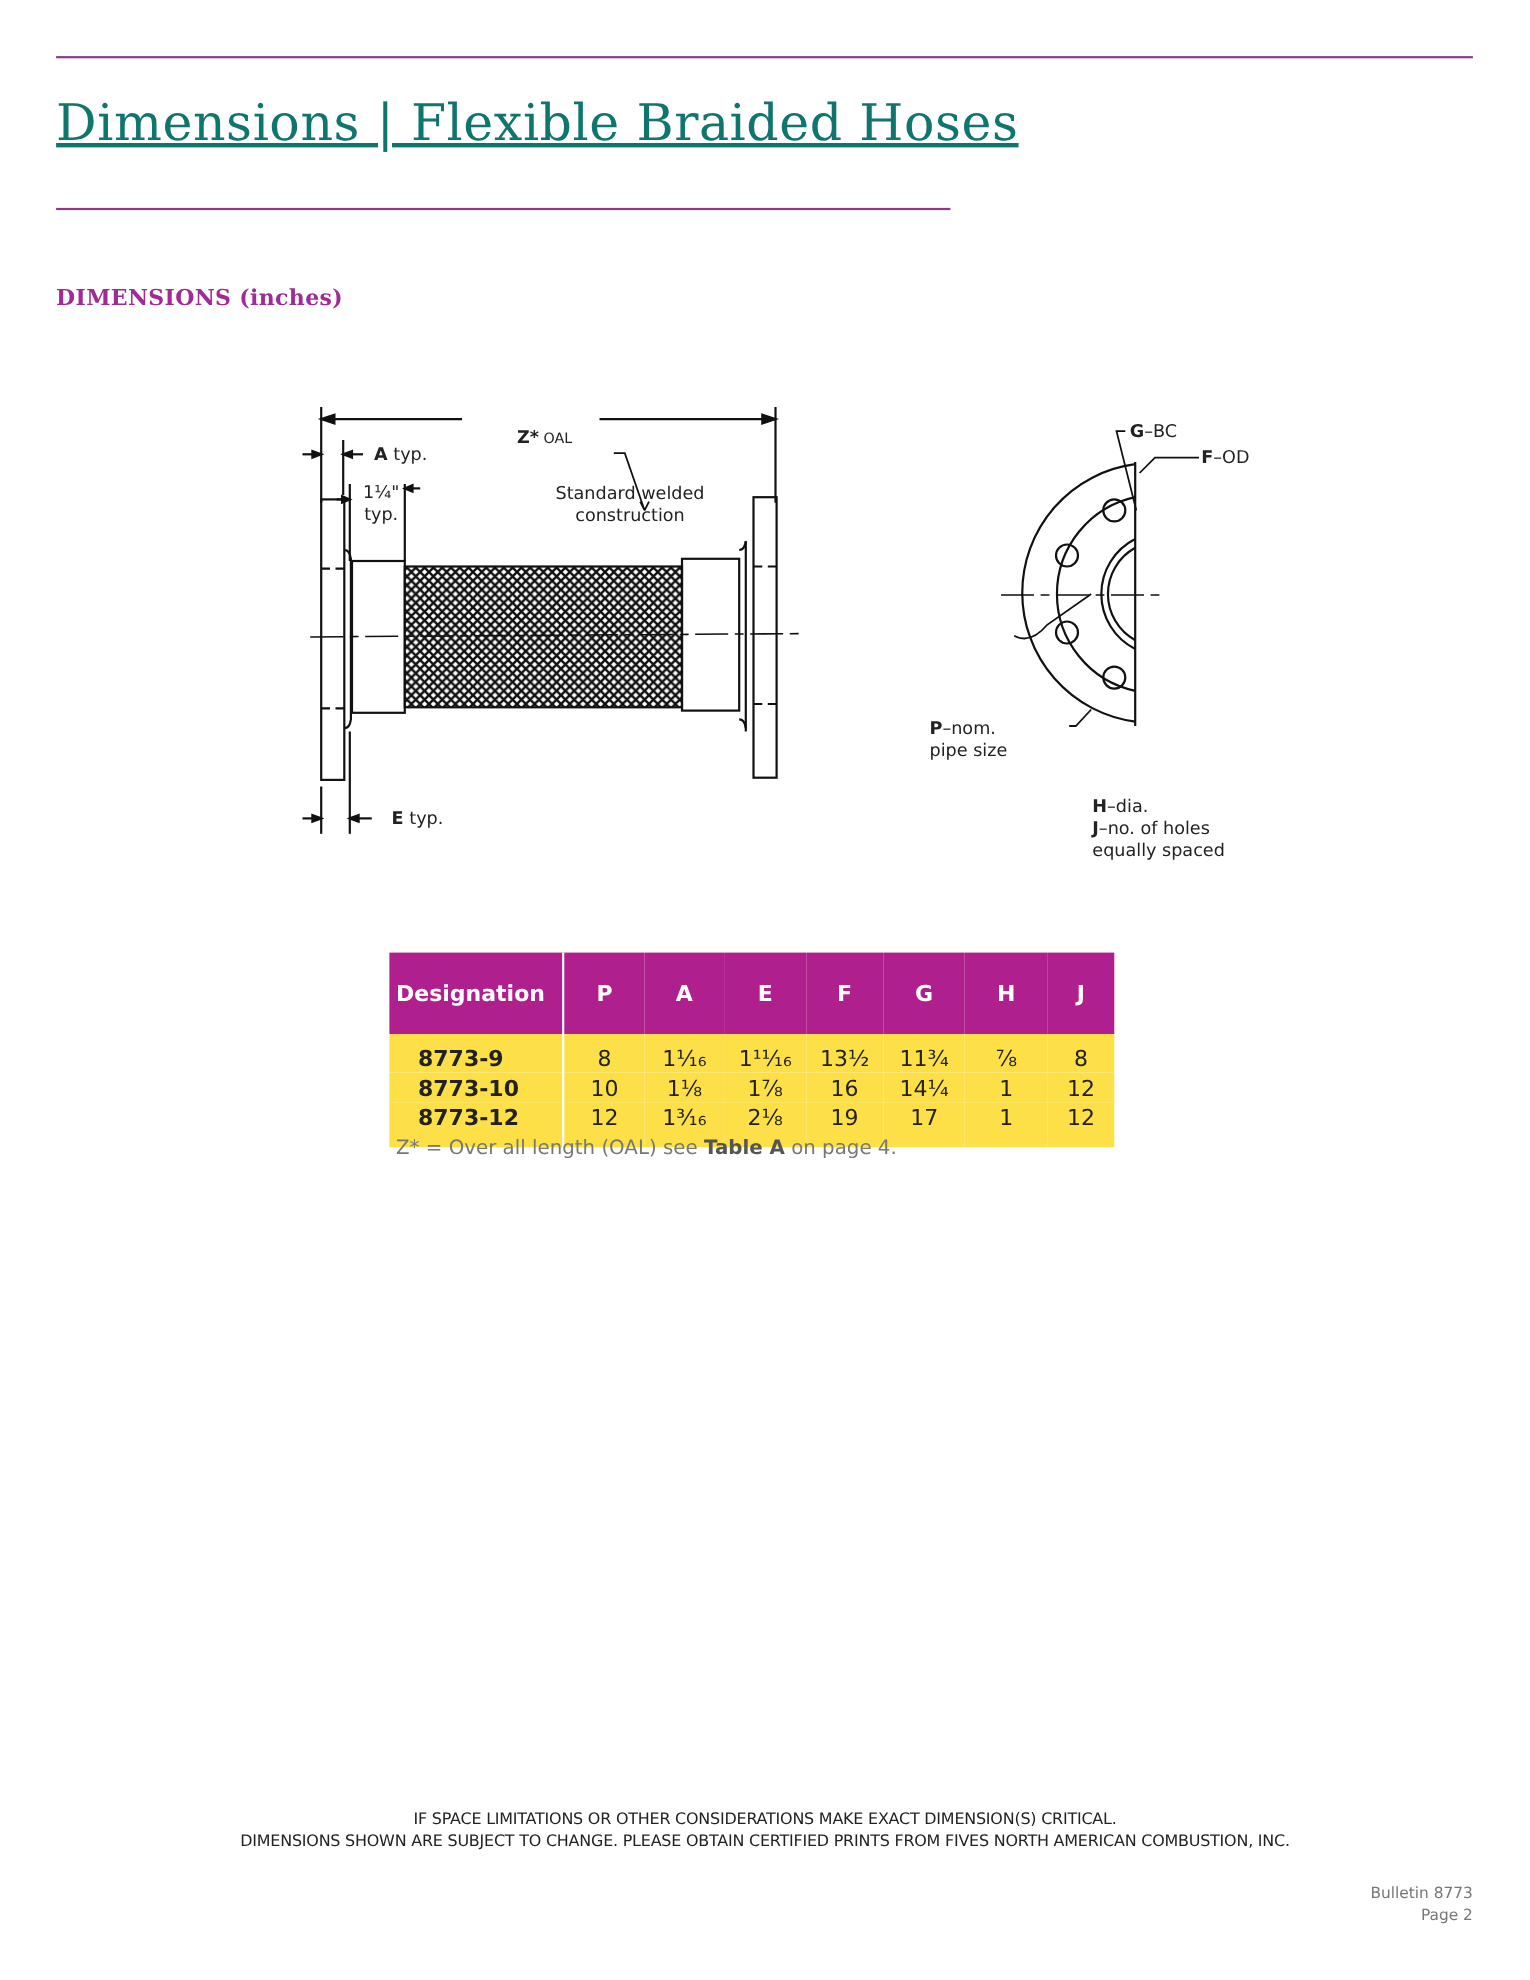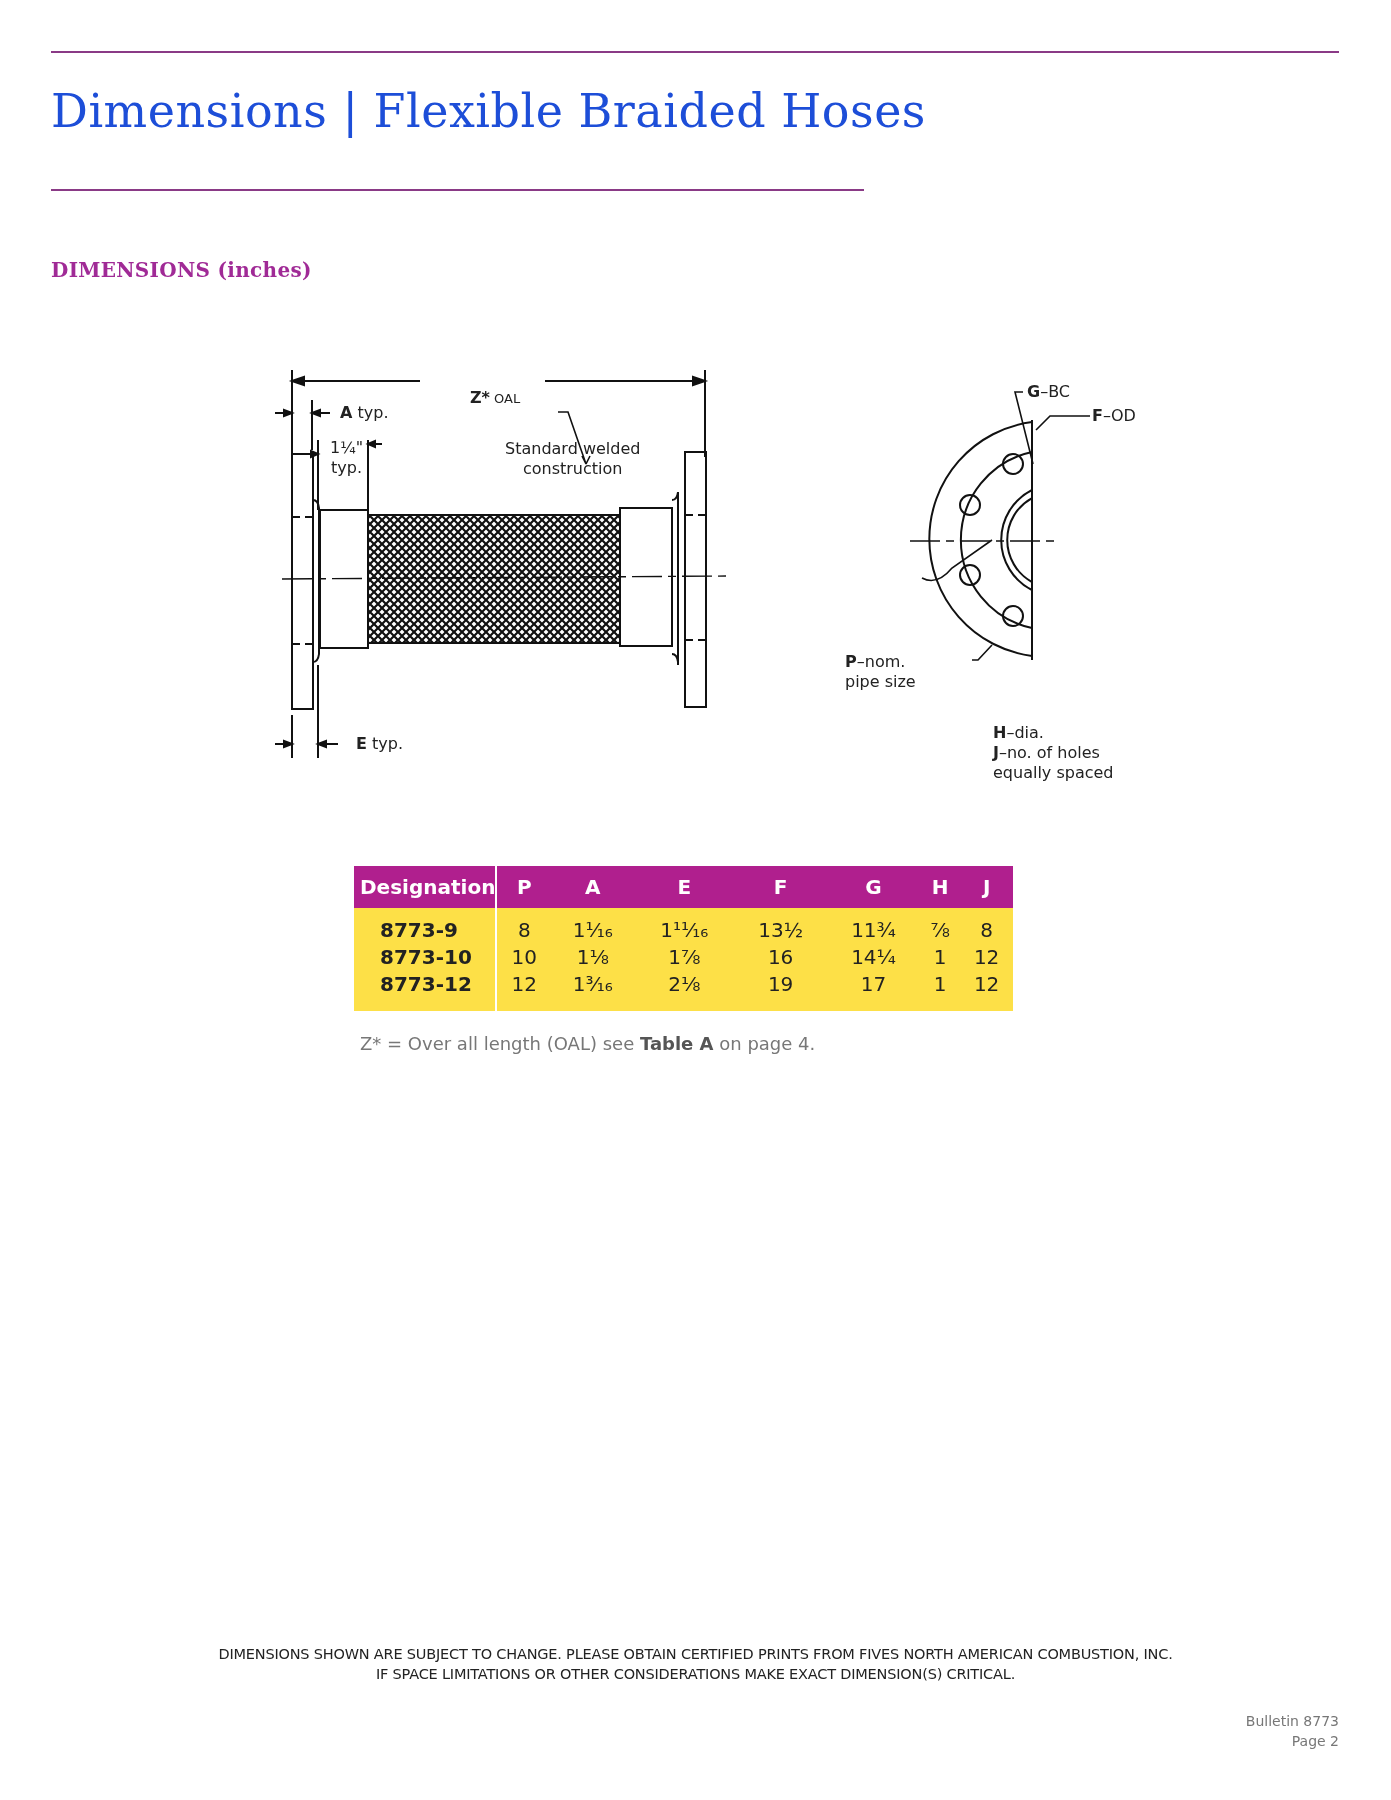--- a/index.html
+++ b/index.html
@@ -1,24 +1,24 @@
 <!DOCTYPE html>
 <html><head>
 <meta charset="utf-8">
 <style>
   html, body { margin:0; padding:0; background:#ffffff; }
   body { width:1391px; height:1800px; position:relative; overflow:hidden; font-family:"DejaVu Sans", sans-serif; color:#333; }
   .rule { position:absolute; height:2px; background:#8a3a86; }
-  .title { position:absolute; left:51px; top:84px; font-family:"DejaVu Serif", serif; font-weight:300; font-size:46px; color:#1d4ed8; letter-spacing:0.5px; white-space:nowrap; }
+  .title { position:absolute; left:51px; top:84px; font-family:"DejaVu Serif", serif; font-weight:300; font-size:46px; color:#0f766e; letter-spacing:0.5px; white-space:nowrap;text-decoration:underline; }
   .subhead { position:absolute; left:51px; top:258px; font-family:"DejaVu Serif", serif; font-weight:bold; font-size:20px; color:#a02a96; letter-spacing:0.3px; }
   .diagram { position:absolute; left:270px; top:360px; width:880px; height:430px; }
   .lbl { position:absolute; font-size:16px; color:#222; white-space:nowrap; line-height:20px; }
   .lbl b { font-weight:bold; }
   .tbl { position:absolute; left:354px; top:866px; width:659px; border-collapse:collapse; font-family:"DejaVu Sans", sans-serif; }
-  .tbl th { background:#b01f8e; color:#fff; font-weight:bold; font-size:20px; height:42px; padding:0; text-align:center; }
+  .tbl th { background:#b01f8e; color:#fff; font-weight:bold; font-size:20px; height:42px; padding:16px; text-align:center; }
   .tbl th.desig { text-align:left; padding-left:6px; width:135px; border-right:2px solid #fff; }
   .tbl td { background:#fde047; font-size:20px; color:#222; height:27px; padding:0; text-align:center; }
   .tbl td.desig { font-weight:bold; text-align:left; padding-left:26px; border-right:2px solid #fff; }
   .tbl tr.last td { padding-bottom:14px; }
   .note { position:absolute; left:360px; top:1033px; font-size:18px; color:#777; white-space:nowrap; }
   .note b { color:#555; }
   .disclaimer { position:absolute; left:0; width:1391px; top:1644px; text-align:center; font-size:14.5px; color:#222; line-height:20px; letter-spacing:-0.2px; }
   .pageinfo { position:absolute; right:52px; top:1711px; text-align:right; font-size:14px; color:#777; line-height:20px; }
 </style>
 </head>
@@ -173,20 +173,20 @@
       <td>17</td>
       <td>1</td>
       <td>12</td>
     </tr>
   </tbody>
 </table>
 
 <div class="note"><span>Z* = Over all length (OAL) see </span><b>Table A</b><span> on page 4.</span></div>
 
 <div class="disclaimer">
+  <div>IF SPACE LIMITATIONS OR OTHER CONSIDERATIONS MAKE EXACT DIMENSION(S) CRITICAL.</div>
   <div>DIMENSIONS SHOWN ARE SUBJECT TO CHANGE. PLEASE OBTAIN CERTIFIED PRINTS FROM FIVES NORTH AMERICAN COMBUSTION, INC.</div>
-  <div>IF SPACE LIMITATIONS OR OTHER CONSIDERATIONS MAKE EXACT DIMENSION(S) CRITICAL.</div>
 </div>
 
 <div class="pageinfo">
   <div>Bulletin 8773</div>
   <div>Page 2</div>
 </div>
 
 </body></html>

